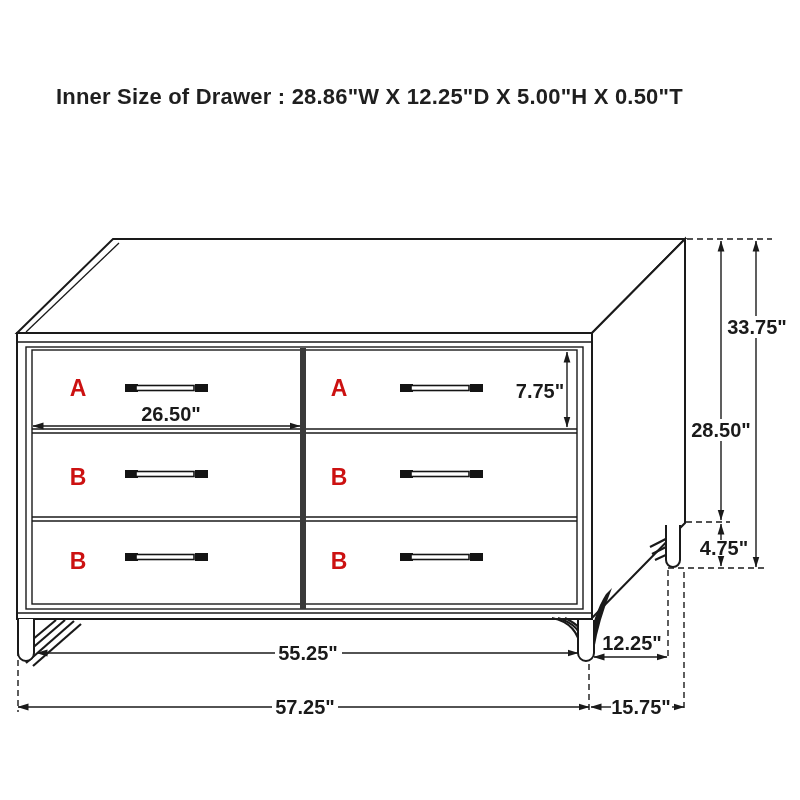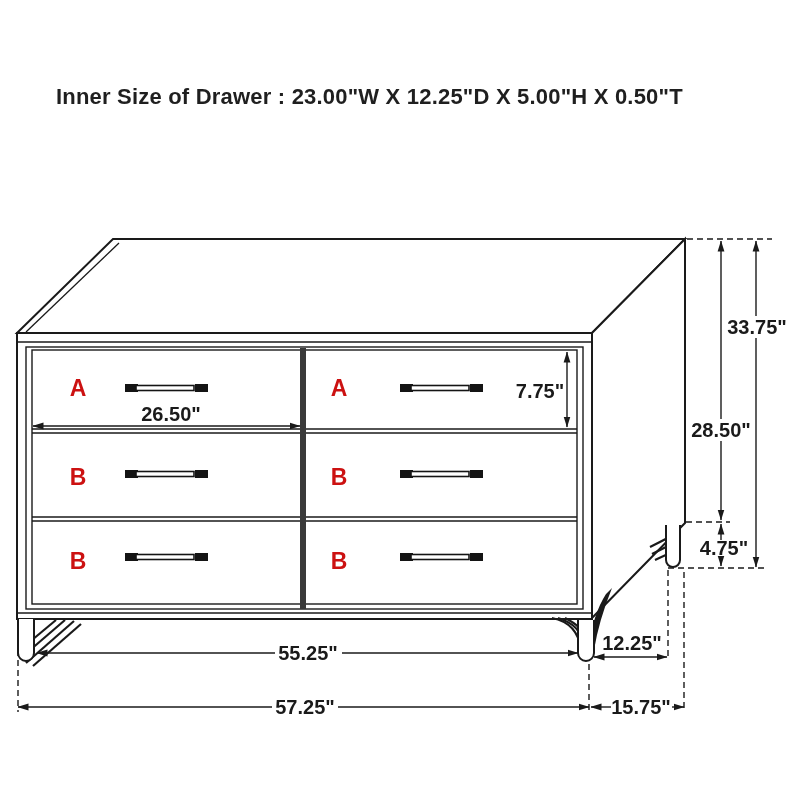--- a/index.html
+++ b/index.html
@@ -24,21 +24,21 @@
   svg .drawer-letter {
     font-family: "Liberation Sans", sans-serif;
     font-size: 23px; font-weight: bold;
   }
 </style>
 </head>
 <body>
 
 <div class="stage">
 
-  <div class="title">Inner Size of Drawer : 23.00"W X 12.25"D X 5.00"H X 0.50"T</div>
+  <div class="title">Inner Size of Drawer : 28.86"W X 12.25"D X 5.00"H X 0.50"T</div>
 
   <svg class="diagram" width="800" height="800" viewBox="0 0 800 800">
     <defs>
       <marker id="arr" viewBox="0 0 11 8" refX="10.5" refY="4" markerUnits="userSpaceOnUse" markerWidth="11" markerHeight="8" orient="auto-start-reverse">
         <path d="M0,0.6 L11,4 L0,7.4 Z" fill="#1a1a1a"></path>
       </marker>
     </defs>
 
     <g>
       <polygon points="17,333 113,239 685,239 592,333" fill="#ffffff" stroke="#1a1a1a" stroke-width="2"></polygon>

